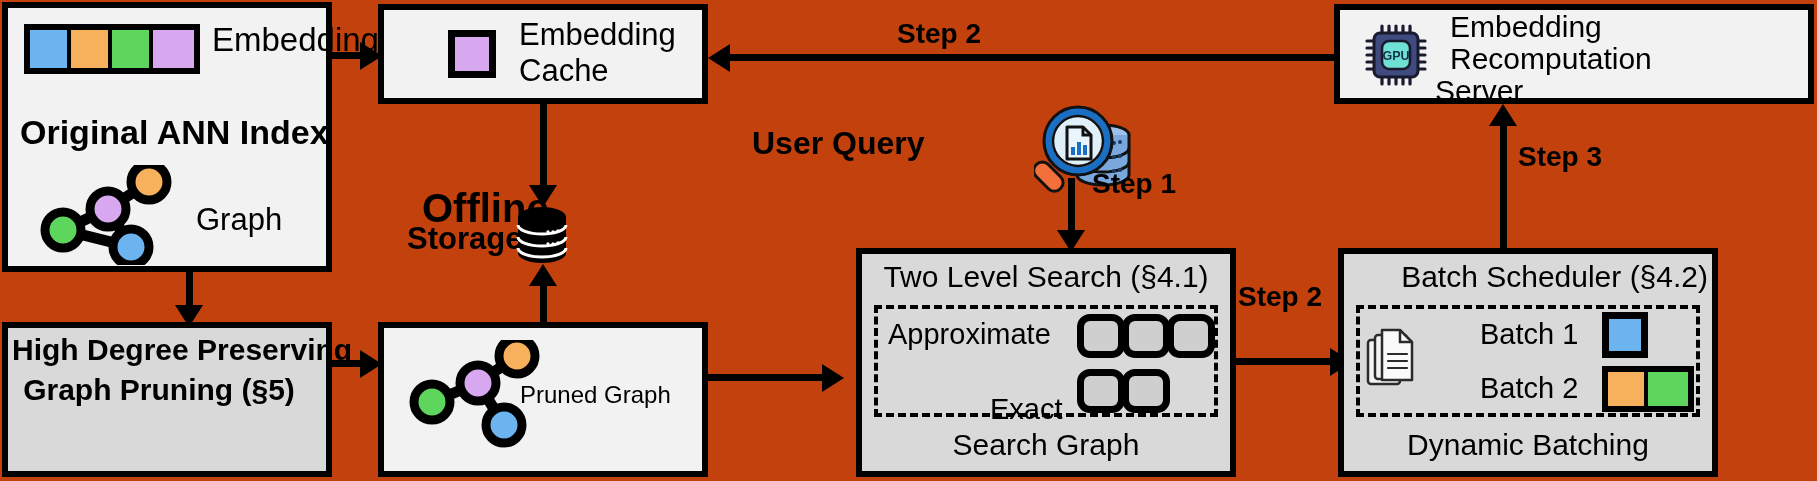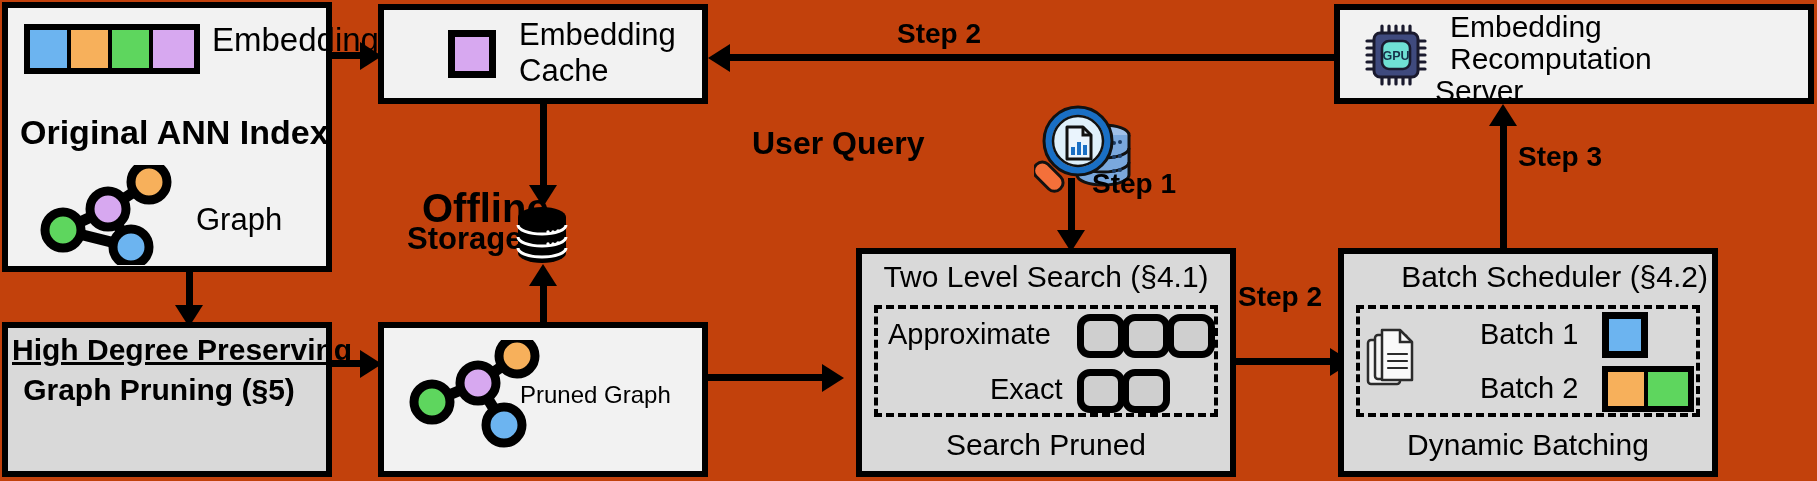--- a/index.html
+++ b/index.html
@@ -69,21 +69,21 @@
     <circle cx="27" cy="65" r="18" fill="#5ed65e" stroke="#000" stroke-width="9"></circle>
     <circle cx="95" cy="82" r="18" fill="#6cb4f0" stroke="#000" stroke-width="9"></circle>
   </svg>
 
   <div class="lbl" style="left:196px;top:203px;font-size:31px;">Graph</div>
 
   <div class="vline" style="left:186px;top:272px;height:38px;"></div>
   <div class="ah-d" style="left:175px;top:305px;"></div>
 
   <div class="box gray" style="left:2px;top:322px;width:330px;height:155px;"></div>
-  <div class="lbl bold" style="left:12px;top:333px;width:310px;text-align:center;font-size:30px;text-decoration:underline;">High Degree Preserving</div>
+  <div class="lbl bold" style="left:12px;top:333px;width:310px;text-align:center;font-size:30px;">High Degree Preserving</div>
   <div class="lbl bold" style="left:4px;top:373px;width:310px;text-align:center;font-size:30px;">Graph Pruning (§5)</div>
 
   <div class="hline" style="left:332px;top:360px;width:36px;"></div>
   <div class="ah-r" style="left:360px;top:350px;"></div>
 
   <div class="hline" style="left:332px;top:52px;width:36px;"></div>
   <div class="ah-r" style="left:360px;top:42px;"></div>
 
   <div class="box" style="left:378px;top:4px;width:330px;height:100px;"></div>
   <div class="sq" style="left:448px;top:30px;width:48px;height:48px;background:#d7a8f0;"></div>
@@ -170,25 +170,25 @@
   <div class="box gray" style="left:856px;top:248px;width:380px;height:229px;"></div>
   <div class="lbl" style="left:866px;top:260px;width:360px;text-align:center;font-size:30px;">Two Level Search (§4.1)</div>
 
   <div class="dash" style="left:874px;top:305px;width:344px;height:112px;"></div>
 
   <div class="lbl" style="left:888px;top:318px;font-size:29px;">Approximate</div>
   <div class="pill" style="left:1077px;top:314px;width:48px;height:44px;"></div>
   <div class="pill" style="left:1122px;top:314px;width:48px;height:44px;"></div>
   <div class="pill" style="left:1167px;top:314px;width:48px;height:44px;"></div>
 
-  <div class="lbl" style="left:990px;top:373px;font-size:29px;">Exact</div>
+  <div class="lbl" style="left:990px;top:393px;font-size:29px;">Exact</div>
   <div class="pill" style="left:1077px;top:369px;width:48px;height:44px;"></div>
   <div class="pill" style="left:1122px;top:369px;width:48px;height:44px;"></div>
 
-  <div class="lbl" style="left:866px;top:428px;width:360px;text-align:center;font-size:30px;">Search Pruned</div>
+  <div class="lbl" style="left:866px;top:428px;width:360px;text-align:center;font-size:30px;">Search Graph</div>
 
   <div class="hline" style="left:1236px;top:358px;width:100px;"></div>
   <div class="ah-r" style="left:1330px;top:348px;"></div>
   <div class="lbl bold" style="left:1238px;top:281px;font-size:28px;">Step 2</div>
 
   <div class="box gray" style="left:1338px;top:248px;width:380px;height:229px;"></div>
   <div class="lbl" style="left:1348px;top:260px;width:360px;text-align:right;font-size:30px;">Batch Scheduler (§4.2)</div>
 
   <div class="dash" style="left:1356px;top:305px;width:344px;height:112px;"></div>
 

